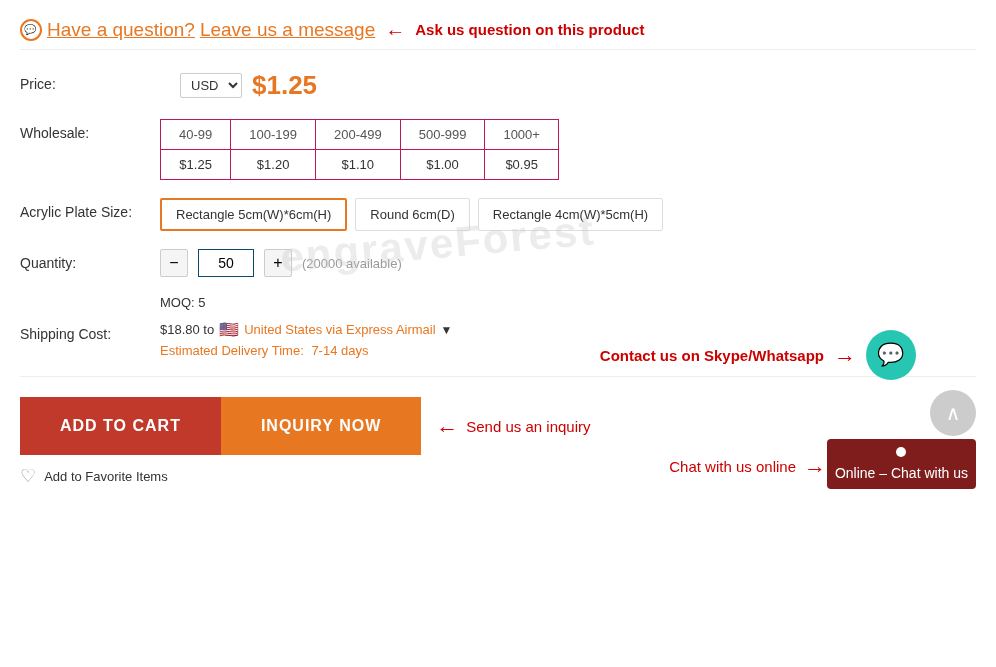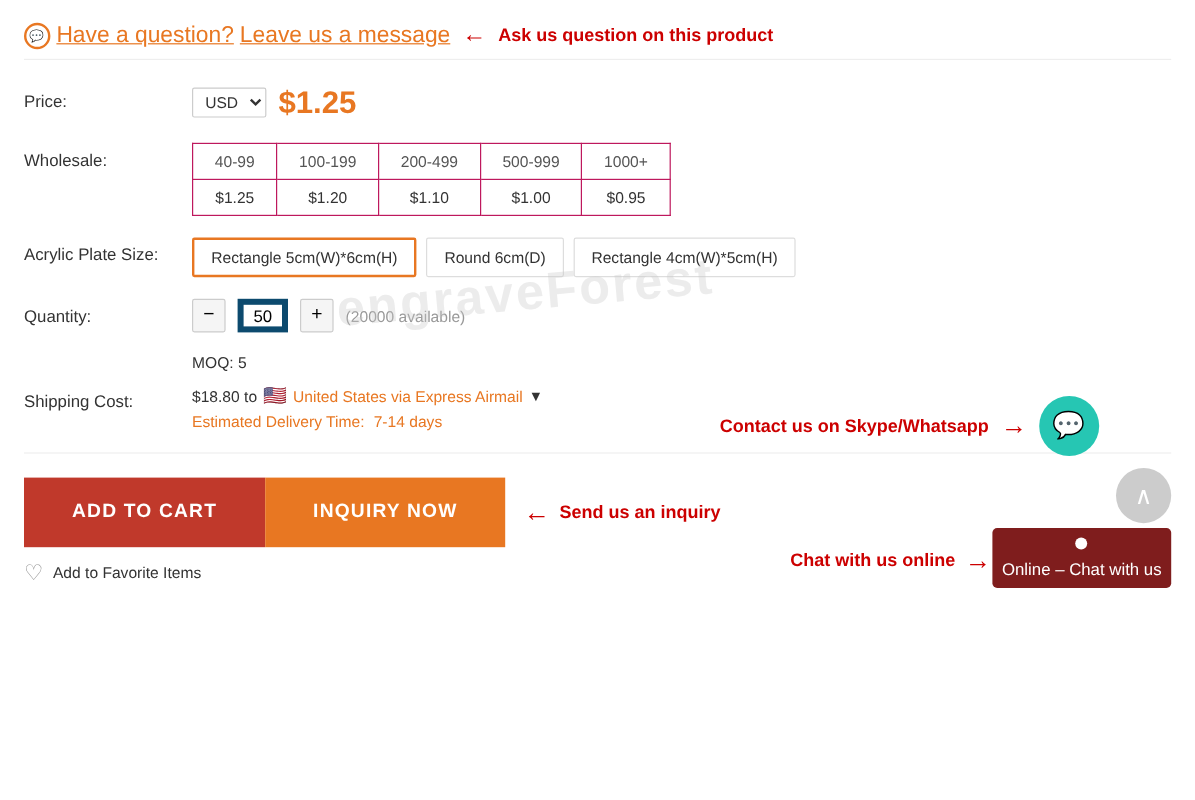--- a/index.html
+++ b/index.html
@@ -78,20 +78,21 @@
     }
     .content {
       flex: 1;
     }
 
     
     .price-row {
       display: flex;
       align-items: center;
       gap: 10px;
+      margin-left: 20px;
     }
     .currency-select {
       border: 1px solid #ccc;
       padding: 3px 6px;
       font-size: 13px;
       cursor: pointer;
       background: #fff;
       border-radius: 2px;
       color: #333;
     }
@@ -153,23 +154,23 @@
       border: 1px solid #ccc;
       background: #f5f5f5;
       cursor: pointer;
       font-size: 16px;
       display: flex;
       align-items: center;
       justify-content: center;
       border-radius: 2px;
     }
     .qty-input {
-      width: 42px;
+      width: 56px;
       height: 28px;
-      border: 5px solid #0c4a6e;
+      border: 1px solid #0c4a6e;
       text-align: center;
       font-size: 14px;
     }
     .available-text {
       color: #999;
       font-size: 13px;
     }
     .moq-text {
       color: #333;
       font-size: 13px;
@@ -241,21 +242,21 @@
       gap: 8px;
       margin-left: 15px;
     }
     .arrow-left-red {
       color: #cc0000;
       font-size: 22px;
       font-weight: bold;
     }
     .annotation-text {
       color: #cc0000;
-      font-weight: bold;
+      font-weight: normal;
       font-size: 15px;
     }
 
     
     .favorite-row {
       display: flex;
       align-items: center;
       gap: 8px;
       margin-top: 10px;
     }

